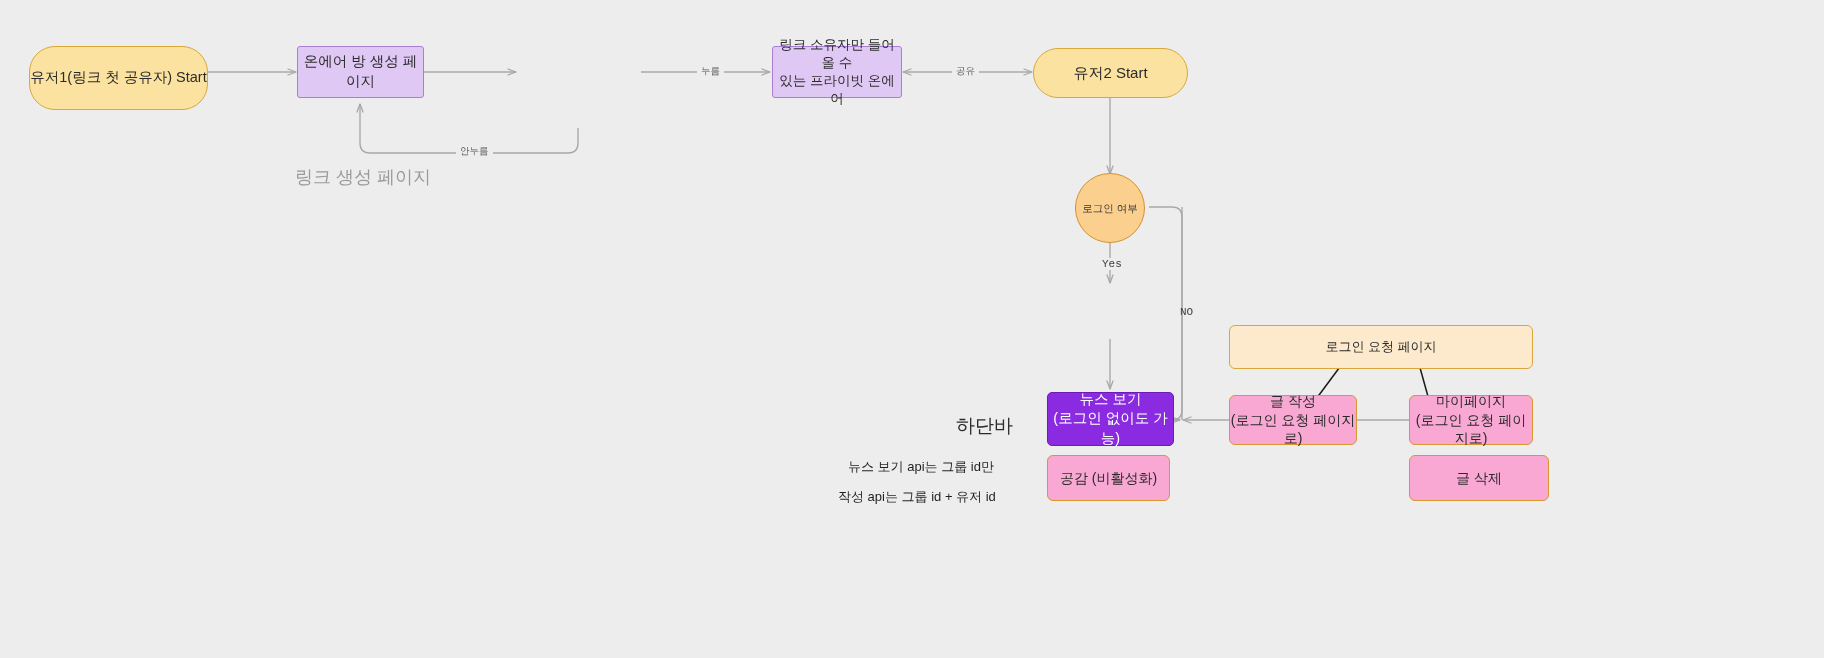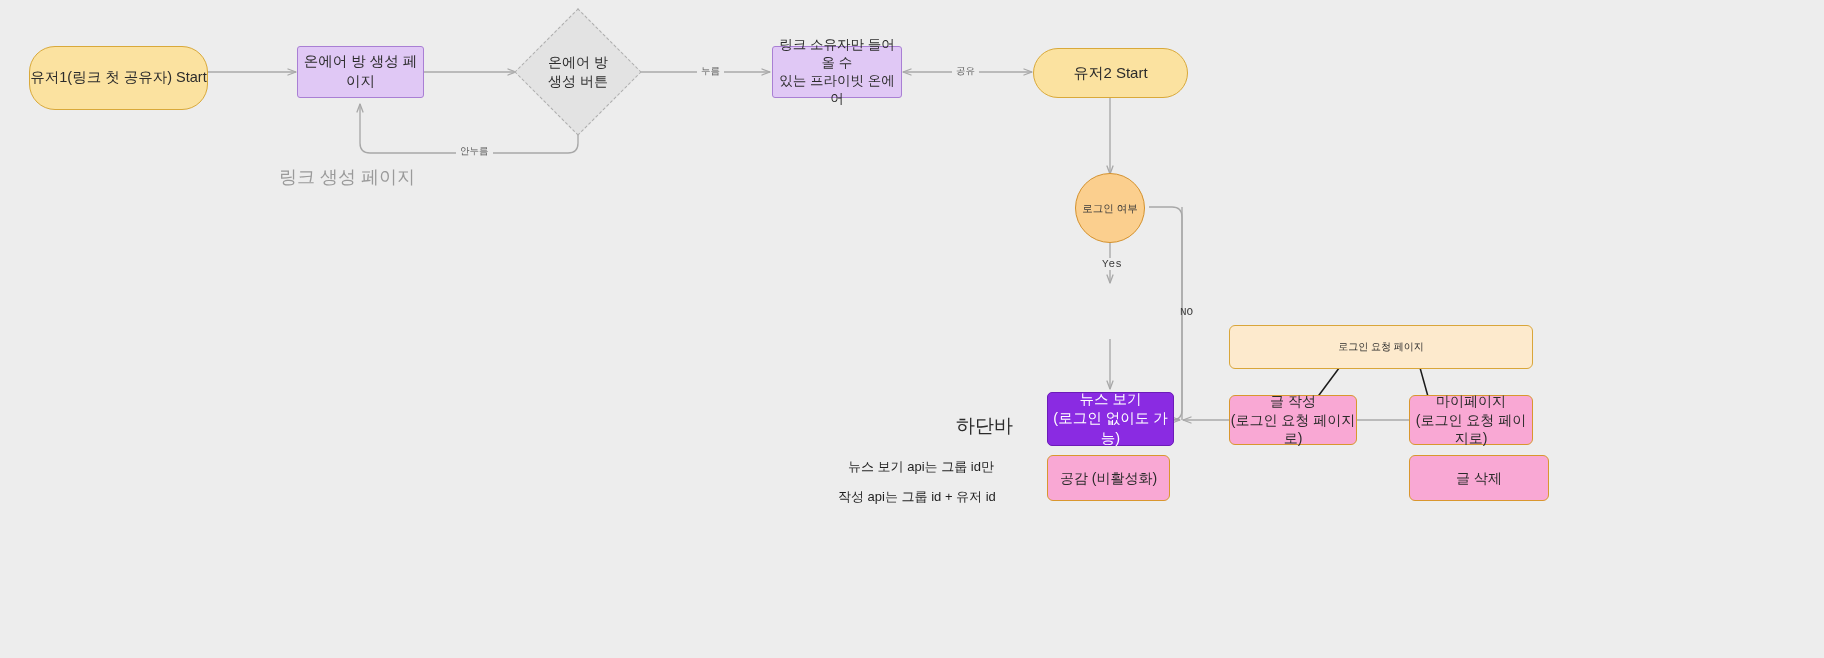--- a/index.html
+++ b/index.html
@@ -90,31 +90,32 @@
   .n-orange {
     background: #f9a8d4;
     border: 1.8px solid #d9972e;
     border-radius: 6px;
     font-size: 14px;
   }
   .n-orange-pale {
     background: #fdeacd;
     border: 1.8px solid #d9a63a;
     border-radius: 6px;
-    font-size: 10px;
+    font-size: 13px;
   }
   
   .free-text {
     position: absolute;
     color: #2b2b2b;
     white-space: pre-line;
   }
   .t-section-title {
     font-size: 18px;
     color: #9a9a9a;
+    margin-left: 16px;
   }
   .t-bottombar {
     font-size: 19px;
     color: #2b2b2b;
   }
   .t-note {
     font-size: 13px;
     color: #1f1f1f;
   }
   .edge-label {
@@ -202,25 +203,20 @@
     <g stroke="#1a1a1a" stroke-width="1.5" fill="none">
       <path d="M1302,418 L1348,356" marker-end="url(#arrow-black)"></path>
       <path d="M1434,418 L1417,357" marker-end="url(#arrow-black)"></path>
     </g>
   </svg>
 
   <div class="node n-start" style="left:29px; top:46px; width:179px; height:64px;">유저1(링크 첫 공유자) Start</div>
 
   <div class="node n-purple-light" style="left:297px; top:46px; width:127px; height:52px;">온에어 방 생성 페이지</div>
 
-  <div class="n-diamond-wrap" style="left:533px; top:27px; width:90px; height:90px;">
-    <div class="n-diamond-shape"></div>
-    <div class="n-diamond-label">온에어 방
-생성 버튼</div>
-  </div>
 
   <div class="node n-purple-light" style="left:772px; top:46px; width:130px; height:52px; font-size:13.5px;">링크 소유자만 들어올 수
 있는 프라이빗 온에어</div>
 
   <div class="node n-start" style="left:1033px; top:48px; width:155px; height:50px; font-size:15px;">유저2 Start</div>
 
   <div class="node n-circle" style="left:1075px; top:173px; width:70px; height:70px;">로그인 여부</div>
 
 
   <div class="node n-purple-strong" style="left:1047px; top:392px; width:127px; height:54px;">뉴스 보기

